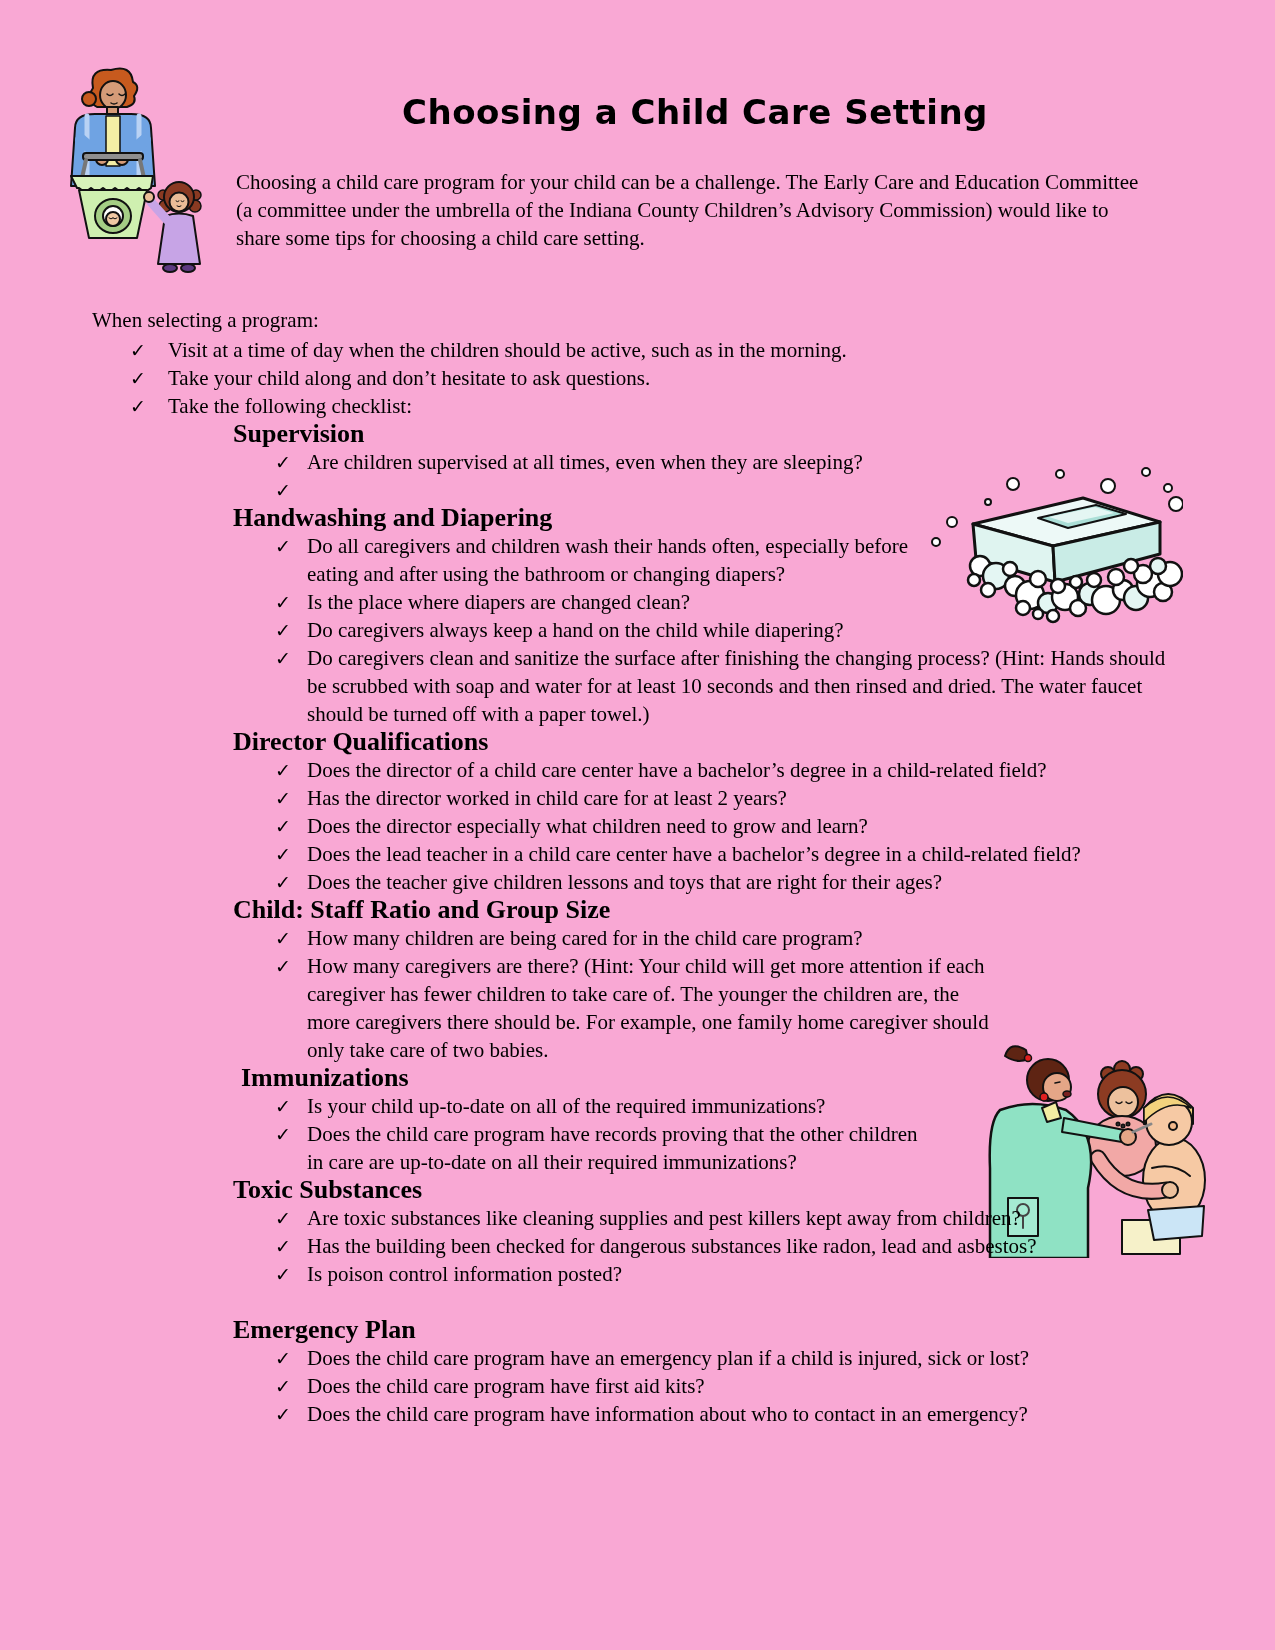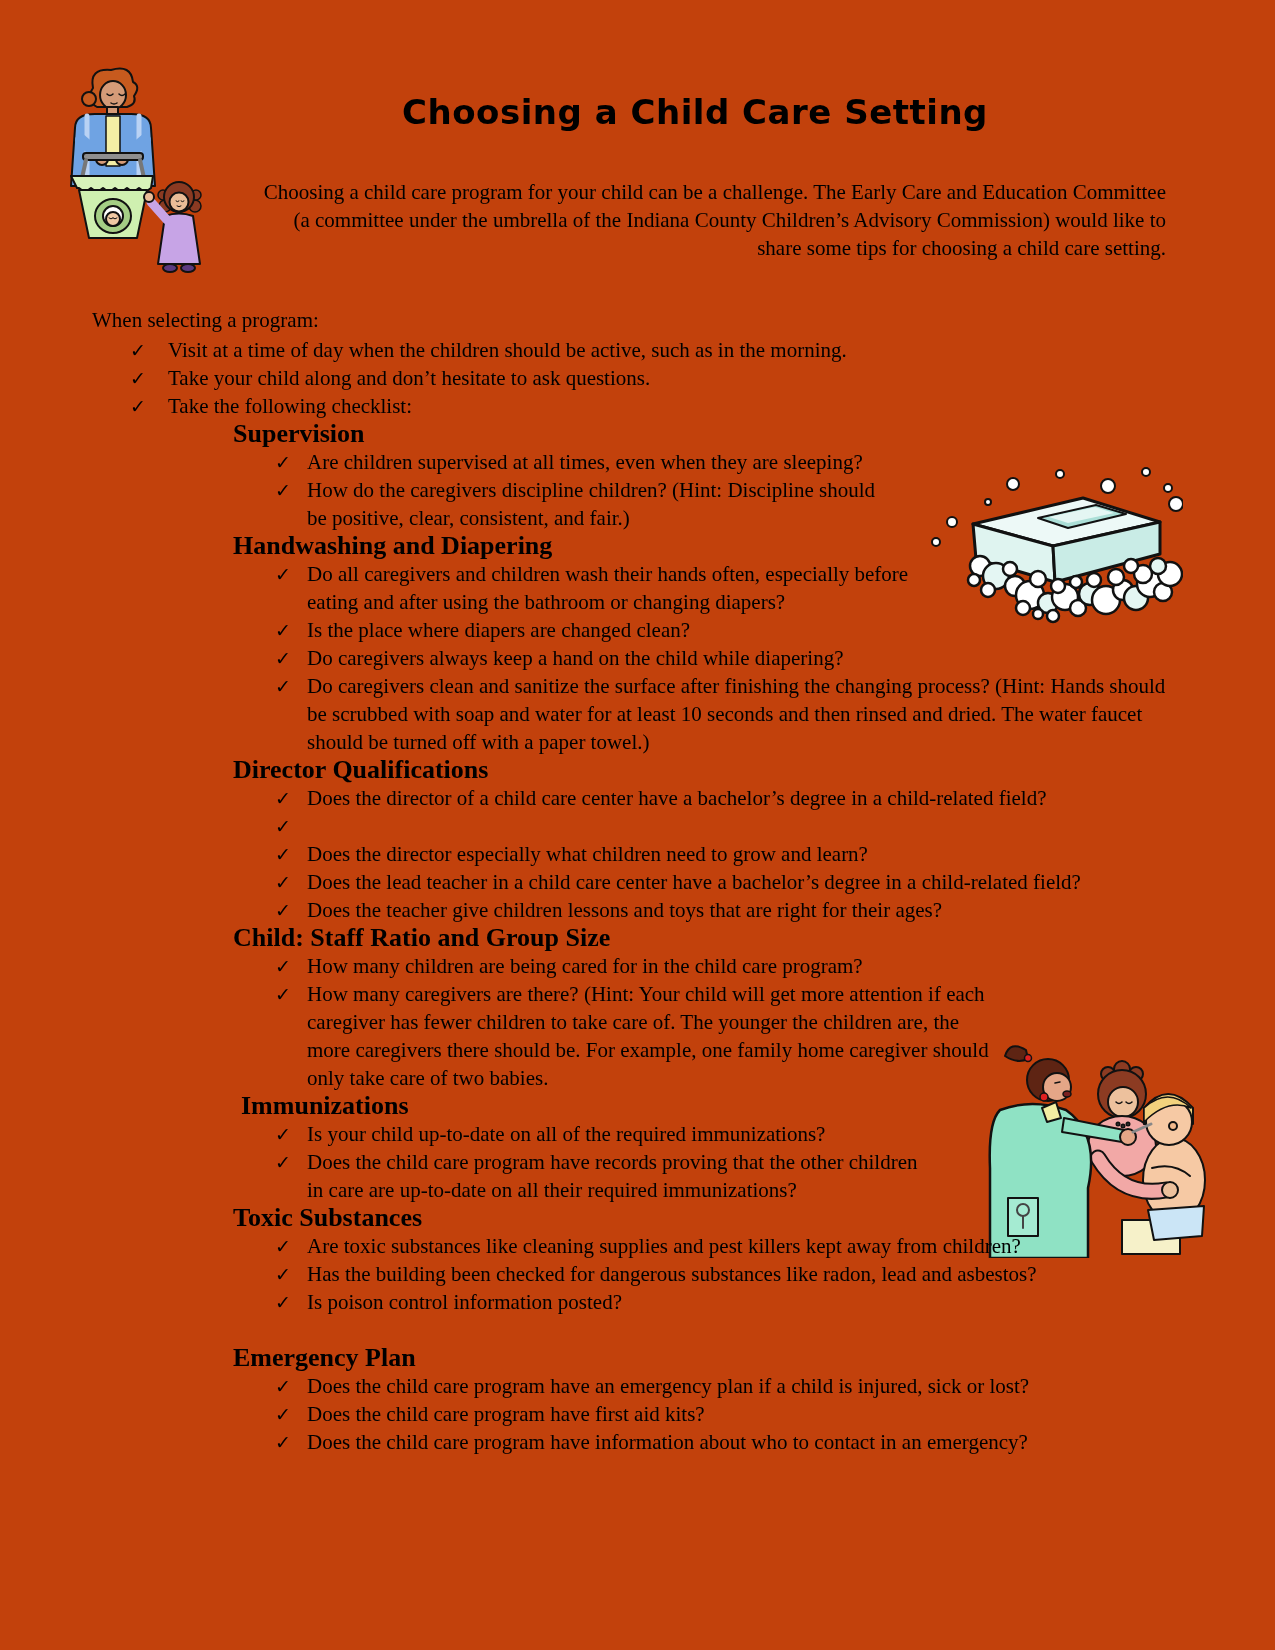--- a/index.html
+++ b/index.html
@@ -1,38 +1,38 @@
 <!DOCTYPE html>
 <html><head>
 <meta charset="utf-8">
 <style>
   html,body{margin:0;padding:0;background:#ffffff;}
   .page{
     position:relative;
     width:1275px;
     height:1650px;
-    background:#c2410c;
+    background:#f9a8d4;
     font-family:"Liberation Serif", serif;
     font-size:21px;
     color:#000;
     overflow:hidden;
   }
   
   .family-art{position:absolute;left:55px;top:64px;width:162px;height:218px;}
   .page-title{
     position:absolute;left:250px;top:92px;width:890px;
     text-align:center;
     font-family:"DejaVu Sans", sans-serif;
     font-weight:bold;
     font-size:34px;
     letter-spacing:0.5px;
   }
   .intro{
     position:absolute;left:230px;top:162px;width:920px;
-    line-height:28px;margin:16px;text-align:right;
+    line-height:28px;margin:6px;
   }
   
   .content{position:absolute;left:0;top:306px;width:1275px;padding-left:20px;}
   .when-heading{margin:0 0 2px 72px;line-height:28px;}
   ul.checklist{list-style:none;margin:0;padding:0;}
   ul.top-list{margin-left:110px;}
   li.check-item{display:flex;align-items:flex-start;line-height:28px;margin:0;}
   .chk{
     flex:0 0 38px;
     font-family:"DejaVu Sans", sans-serif;
@@ -244,21 +244,20 @@
     <div class="sections">
 
       <h3 class="section-heading">Supervision</h3>
       <ul class="checklist">
         <li class="check-item">
           <span class="chk">✓</span>
           <span class="txt">Are children supervised at all times, even when they are sleeping?</span>
         </li>
         <li class="check-item">
           <span class="chk">✓</span>
-          <span class="txt mw585">How do the caregivers discipline children? (Hint: Discipline should be positive, clear, consistent, and fair.)</span>
         </li>
       </ul>
 
       <h3 class="section-heading">Handwashing and Diapering</h3>
       <ul class="checklist">
         <li class="check-item ml8">
           <span class="chk">✓</span>
           <span class="txt mw630">Do all caregivers and children wash their hands often, especially before eating and after using the bathroom or changing diapers?</span>
         </li>
         <li class="check-item">
@@ -276,20 +275,21 @@
       </ul>
 
       <h3 class="section-heading">Director Qualifications</h3>
       <ul class="checklist">
         <li class="check-item">
           <span class="chk">✓</span>
           <span class="txt">Does the director of a child care center have a bachelor’s degree in a child-related field?</span>
         </li>
         <li class="check-item">
           <span class="chk">✓</span>
+          <span class="txt">Has the director worked in child care for at least 2 years?</span>
         </li>
         <li class="check-item">
           <span class="chk">✓</span>
           <span class="txt">Does the director especially what children need to grow and learn?</span>
         </li>
       </ul>
 
       <ul class="checklist">
         <li class="check-item">
           <span class="chk">✓</span>

